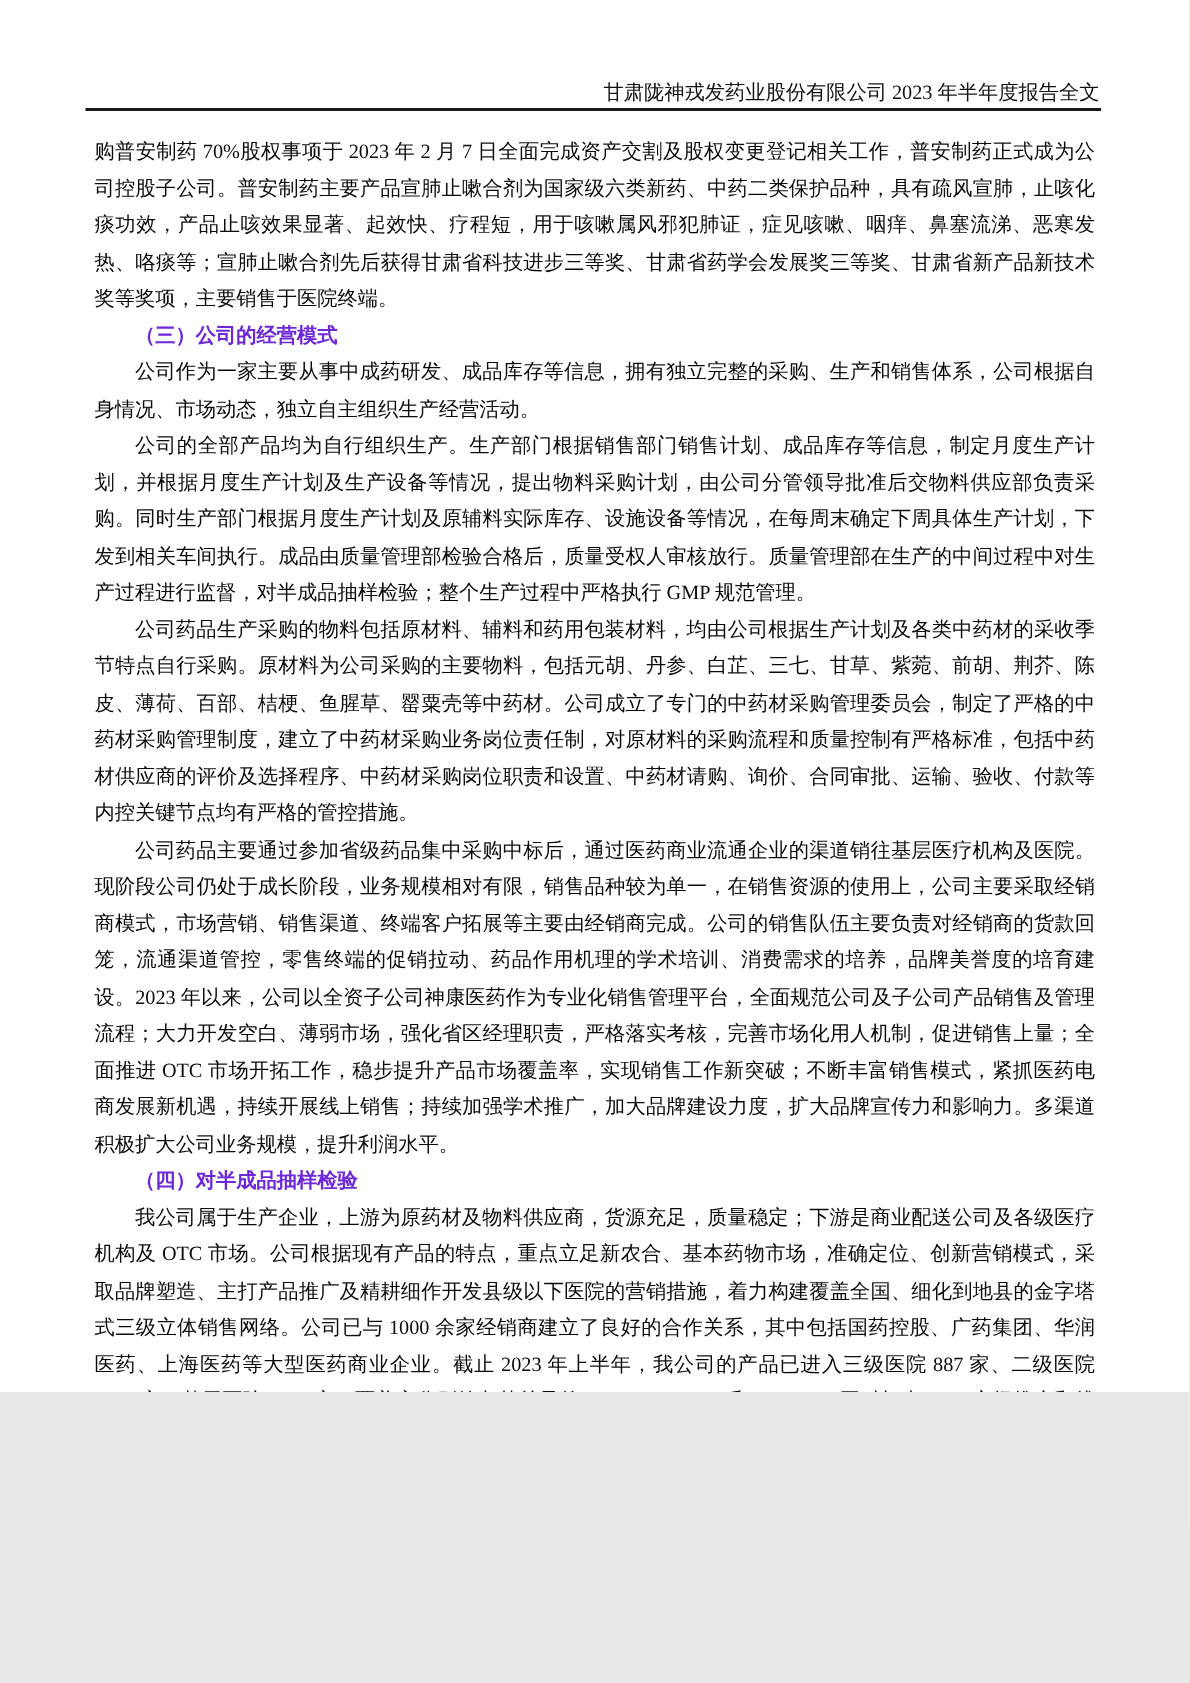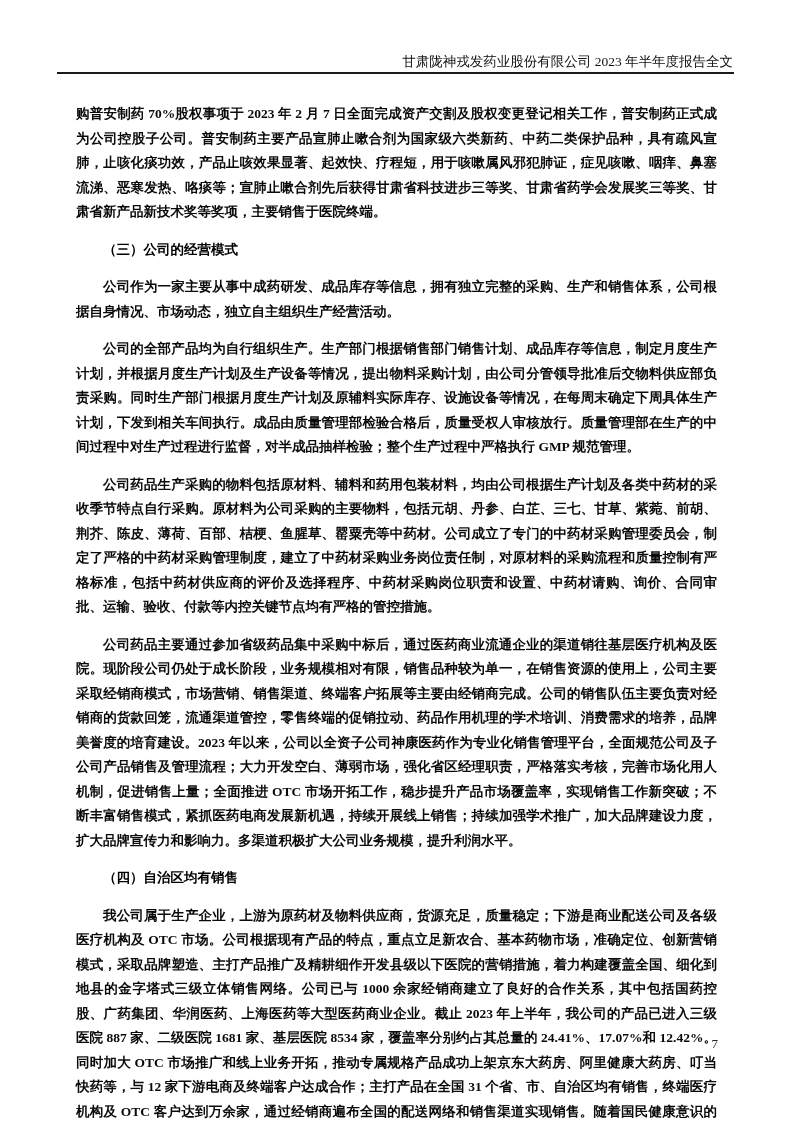--- a/index.html
+++ b/index.html
@@ -3,21 +3,21 @@
 <meta charset="utf-8">
 <style>
   html, body {
     margin: 0;
     padding: 0;
     background: #e8e8e8;
   }
   .page {
     position: relative;
     width: 793px;
-    height: 1122px;
+    height: 928px;
     margin: 0 auto;
     background: #ffffff;
     font-family: "Liberation Serif", "DejaVu Serif", serif;
     color: #000000;
     overflow: hidden;
   }
   .page-header {
     position: absolute;
     left: 57px;
     right: 60px;
@@ -41,34 +41,33 @@
     left: 63px;
     right: 63px;
     top: 89px;
     font-size: 13.5px;
     line-height: 24.5px;
     text-align: justify;
     text-justify: inter-character;
     color: #0a0a0a;
   }
   .doc-body p {
-    margin: 13px;
+    margin: 0;
     padding: 0;
-    font-weight: bold;
   }
   .para {
     text-indent: 2em;
   }
   .para.no-indent {
     text-indent: 0;
   }
   .heading {
     font-weight: bold;
     text-indent: 2em;
-    color: #000000;
+    color: #6d28d9;
   }
   .page-footer {
     position: absolute;
     top: 1036px;
     right: 75px;
     font-size: 13px;
     line-height: 16px;
     color: #222222;
   }
 </style>
@@ -83,21 +82,21 @@
 
   <div class="header-rule"></div>
 
   <div class="doc-body">
     <p class="para no-indent">购普安制药 70%股权事项于 2023 年 2 月 7 日全面完成资产交割及股权变更登记相关工作，普安制药正式成为公司控股子公司。普安制药主要产品宣肺止嗽合剂为国家级六类新药、中药二类保护品种，具有疏风宣肺，止咳化痰功效，产品止咳效果显著、起效快、疗程短，用于咳嗽属风邪犯肺证，症见咳嗽、咽痒、鼻塞流涕、恶寒发热、咯痰等；宣肺止嗽合剂先后获得甘肃省科技进步三等奖、甘肃省药学会发展奖三等奖、甘肃省新产品新技术奖等奖项，主要销售于医院终端。</p>
     <p class="heading">（三）公司的经营模式</p>
     <p class="para">公司作为一家主要从事中成药研发、成品库存等信息，拥有独立完整的采购、生产和销售体系，公司根据自身情况、市场动态，独立自主组织生产经营活动。</p>
     <p class="para">公司的全部产品均为自行组织生产。生产部门根据销售部门销售计划、成品库存等信息，制定月度生产计划，并根据月度生产计划及生产设备等情况，提出物料采购计划，由公司分管领导批准后交物料供应部负责采购。同时生产部门根据月度生产计划及原辅料实际库存、设施设备等情况，在每周末确定下周具体生产计划，下发到相关车间执行。成品由质量管理部检验合格后，质量受权人审核放行。质量管理部在生产的中间过程中对生产过程进行监督，对半成品抽样检验；整个生产过程中严格执行 GMP 规范管理。</p>
     <p class="para">公司药品生产采购的物料包括原材料、辅料和药用包装材料，均由公司根据生产计划及各类中药材的采收季节特点自行采购。原材料为公司采购的主要物料，包括元胡、丹参、白芷、三七、甘草、紫菀、前胡、荆芥、陈皮、薄荷、百部、桔梗、鱼腥草、罂粟壳等中药材。公司成立了专门的中药材采购管理委员会，制定了严格的中药材采购管理制度，建立了中药材采购业务岗位责任制，对原材料的采购流程和质量控制有严格标准，包括中药材供应商的评价及选择程序、中药材采购岗位职责和设置、中药材请购、询价、合同审批、运输、验收、付款等内控关键节点均有严格的管控措施。</p>
     <p class="para">公司药品主要通过参加省级药品集中采购中标后，通过医药商业流通企业的渠道销往基层医疗机构及医院。现阶段公司仍处于成长阶段，业务规模相对有限，销售品种较为单一，在销售资源的使用上，公司主要采取经销商模式，市场营销、销售渠道、终端客户拓展等主要由经销商完成。公司的销售队伍主要负责对经销商的货款回笼，流通渠道管控，零售终端的促销拉动、药品作用机理的学术培训、消费需求的培养，品牌美誉度的培育建设。2023 年以来，公司以全资子公司神康医药作为专业化销售管理平台，全面规范公司及子公司产品销售及管理流程；大力开发空白、薄弱市场，强化省区经理职责，严格落实考核，完善市场化用人机制，促进销售上量；全面推进 OTC 市场开拓工作，稳步提升产品市场覆盖率，实现销售工作新突破；不断丰富销售模式，紧抓医药电商发展新机遇，持续开展线上销售；持续加强学术推广，加大品牌建设力度，扩大品牌宣传力和影响力。多渠道积极扩大公司业务规模，提升利润水平。</p>
-    <p class="heading">（四）自治区均有销售</p>
+    <p class="heading">（四）对半成品抽样检验</p>
     <p class="para">我公司属于生产企业，上游为原药材及物料供应商，货源充足，质量稳定；下游是商业配送公司及各级医疗机构及 OTC 市场。公司根据现有产品的特点，重点立足新农合、基本药物市场，准确定位、创新营销模式，采取品牌塑造、主打产品推广及精耕细作开发县级以下医院的营销措施，着力构建覆盖全国、细化到地县的金字塔式三级立体销售网络。公司已与 1000 余家经销商建立了良好的合作关系，其中包括国药控股、广药集团、华润医药、上海医药等大型医药商业企业。截止 2023 年上半年，我公司的产品已进入三级医院 887 家、二级医院 1681 家、基层医院 8534 家，覆盖率分别约占其总量的 24.41%、17.07%和 12.42%。同时加大 OTC 市场推广和线上业务开拓，推动专属规格产品成功上架京东大药房、阿里健康大药房、叮当快药等，与 12 家下游电商及终端客户达成合作；主打产品在全国 31 个省、市、自治区均有销售，终端医疗机构及 OTC 客户达到万余家，通过经销商遍布全国的配送网络和销售渠道实现销售。随着国民健康意识的提高和对传统中医药认可度的提升，结合公司全面推进的营销改革及专业化营销平台建设、“宣元组合”品牌推广及专业化学术推广的持续推进，公司产品销售规模及市场占有率稳步提升。</p>
     <p class="heading">（五）公司及子公司产品结构实现升级优化</p>
     <p class="para">中成药产品要做大做强，独家品种和进入国家基药和医保目录是基本门槛。2023 年普安制药股权收购完成后，公司及子公司产品结构实现升级优化，现有产品品种增加至 25 个，宣肺止嗽合剂、元胡止痛滴丸为公司主打产品，产品竞争力全面提升。公司 5 个独家产品中，元胡止痛滴丸为国家基药、国家医保甲类产品，宣肺止嗽合剂为中药二类保护品种、医保甲类产品，七味温阳胶囊、麻杏止咳胶囊、鞣酸小檗碱膜在政策资质上具有一定优势。近年来，国内止痛药市场呈现稳健增长的态势，自 2010 年起，口服中药止痛药达到 20%以上的增速，主要得益于妇科调经药和心脑止痛类药物市场的增长。</p>
   </div>
 
   <div class="page-footer">
     <span>7</span>
   </div>
 
 </div>

